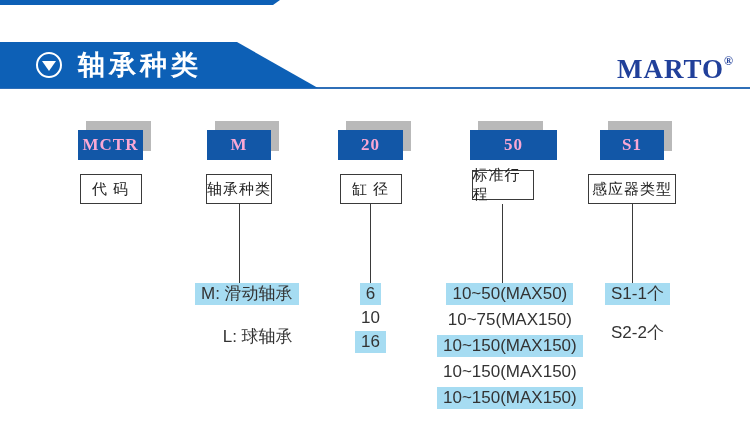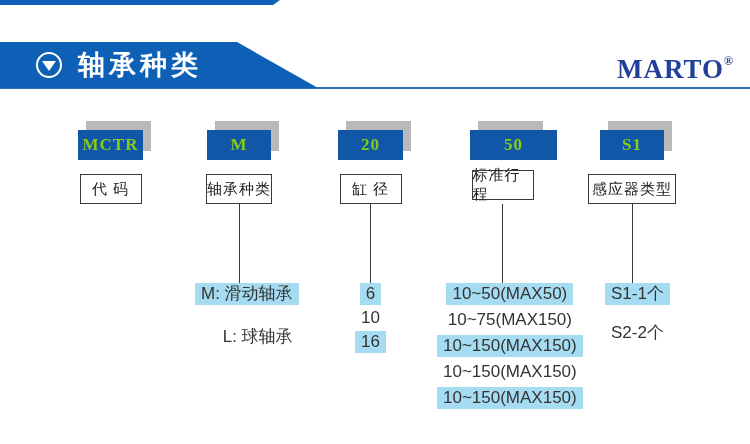--- a/index.html
+++ b/index.html
@@ -31,21 +31,21 @@
   .banner-title{position:absolute;left:78px;top:8px;color:#fff;font-size:27px;font-weight:bold;
     letter-spacing:4px;line-height:30px;}
   .logo{position:absolute;right:16px;top:56px;color:var(--logo-blue);
     font-family:"Liberation Serif","DejaVu Serif",serif;font-weight:bold;font-size:27px;
     letter-spacing:1px;line-height:26px;}
   .logo sup{font-size:12px;vertical-align:top;line-height:10px;}
 
   
   #diagram{position:absolute;left:0;top:0;width:750px;height:444px;}
   .shadow{position:absolute;background:var(--shadow-gray);}
-  .codebox{position:absolute;height:30px;background:var(--box-blue);color:#84cc16;
+  .codebox{position:absolute;height:30px;background:var(--box-blue);color:#f9a8d4;
     font-family:"Liberation Serif","DejaVu Serif",serif;font-weight:bold;font-size:17px;
     display:flex;align-items:center;justify-content:center;letter-spacing:1px;}
   .labelbox{position:absolute;height:30px;background:#fff;border:1px solid #3a3a3a;color:#222;
     font-size:15px;display:flex;align-items:center;justify-content:center;letter-spacing:1px;}
   .vline{position:absolute;width:1px;background:#3a3a3a;}
   .opts{position:absolute;display:flex;flex-direction:column;}
   .opt{height:22px;line-height:22px;font-size:17px;color:var(--ink);padding:0 6px;
     white-space:nowrap;width:max-content;}
   .opt.hl{background:var(--highlight-blue);}
 </style>

